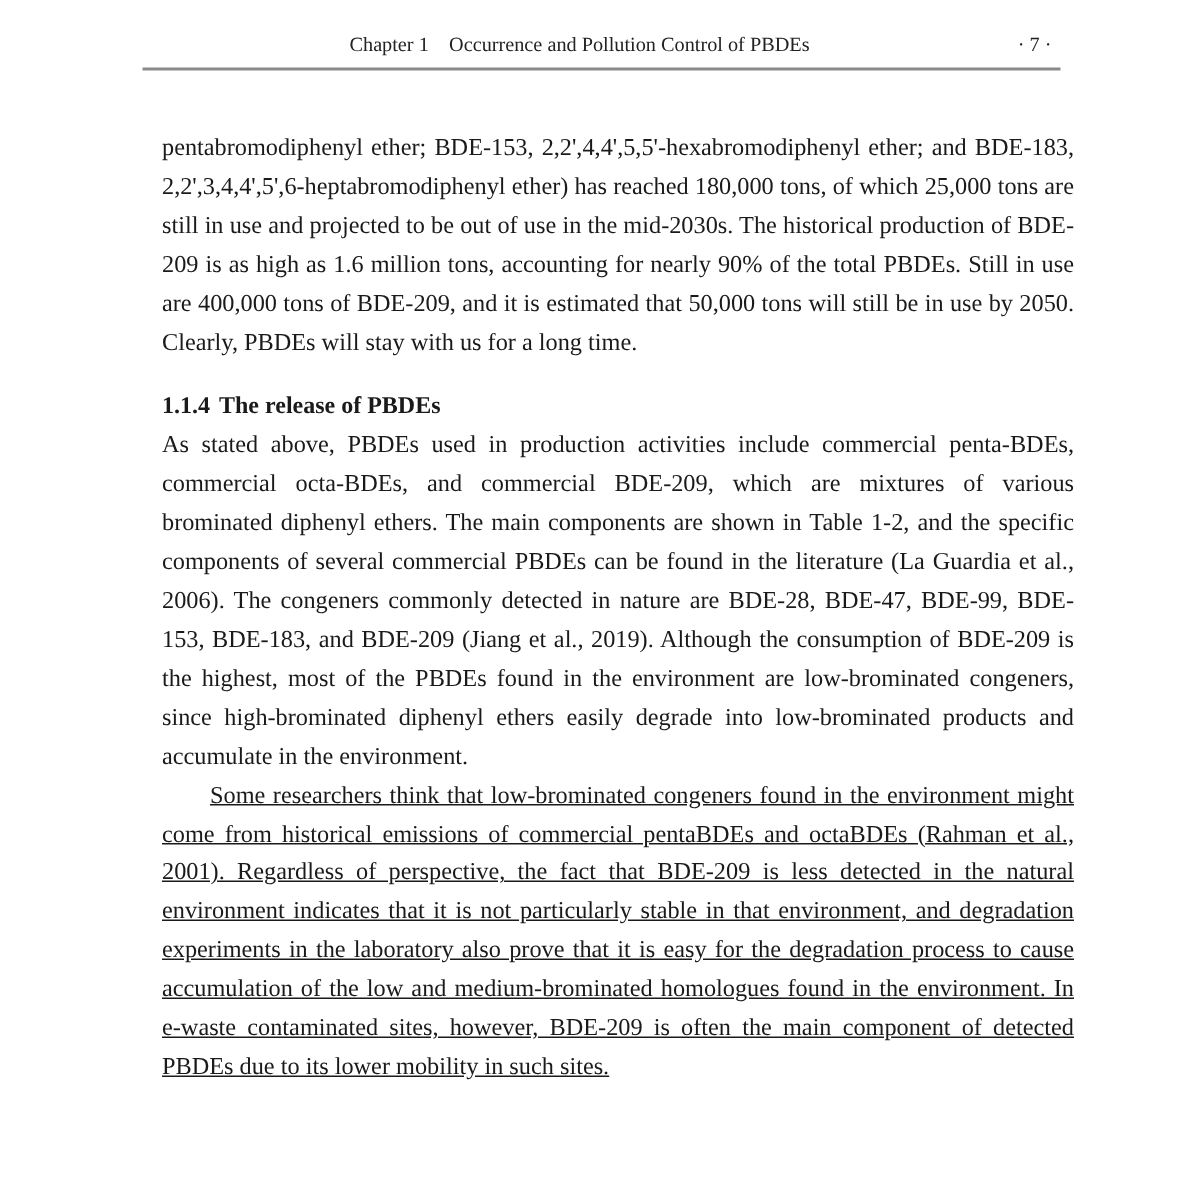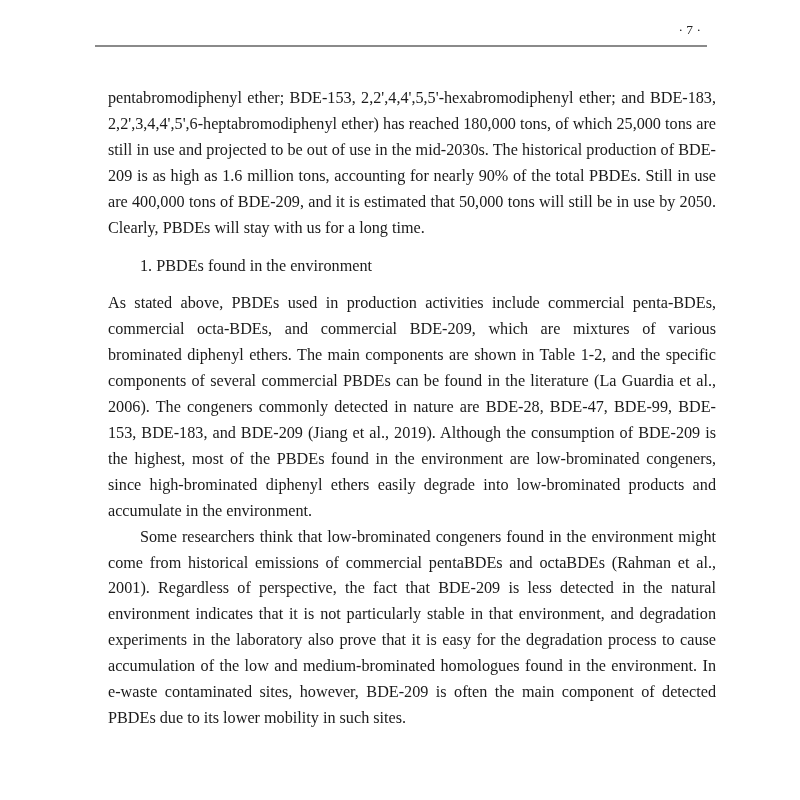--- a/index.html
+++ b/index.html
@@ -21,43 +21,46 @@
   }
   .header-rule {
     position: absolute; left: 95px; top: 45px; width: 612px; height: 2px;
     background: #8a8a8a;
   }
   .content {
     position: absolute; left: 108px; top: 86px; width: 608px;
     font-size: 16.2px; line-height: 25.9px;
   }
   .p { text-align: justify; margin: 0; }
-  .p.indent { text-indent: 32px; }
+  .p.indent { text-indent: 32px; text-decoration: underline; }
   .section-heading {
     font-weight: bold; font-size: 16px; margin: 17px 0 0 0; line-height: 26px;
   }
   .section-heading .num { display: inline-block; width: 38px; }
   .subheading { margin: 12px 0 12px 32px; line-height: 26px; }
   .cut-line {
     position: absolute; left: 128px; top: 792px; width: 330px; height: 10px;
     overflow: hidden; color: #999; font-size: 16px; line-height: 26px;
     opacity: 0.35;
   }
 </style>
 </head>
 <body>
 
 <div class="header">
+  <span class="header-title">Chapter 1    Occurrence and Pollution Control of PBDEs</span>
   <span class="header-page">· 7 ·</span>
 </div>
 <div class="header-rule"></div>
 
 <div class="content">
   <p class="p">pentabromodiphenyl ether; BDE-153, 2,2',4,4',5,5'-hexabromodiphenyl ether; and BDE-183, 2,2',3,4,4',5',6-heptabromodiphenyl ether) has reached 180,000 tons, of which 25,000 tons are still in use and projected to be out of use in the mid-2030s. The historical production of BDE-209 is as high as 1.6 million tons, accounting for nearly 90% of the total PBDEs. Still in use are 400,000 tons of BDE-209, and it is estimated that 50,000 tons will still be in use by 2050. Clearly, PBDEs will stay with us for a long time.</p>
 
+  <div class="section-heading">
+    <span class="num">1.1.4</span><span>The release of PBDEs</span>
+  </div>
 
-  <div class="subheading">1. PBDEs found in the environment</div>
 
   <p class="p">As stated above, PBDEs used in production activities include commercial penta-BDEs, commercial octa-BDEs, and commercial BDE-209, which are mixtures of various brominated diphenyl ethers. The main components are shown in Table 1-2, and the specific components of several commercial PBDEs can be found in the literature (La Guardia et al., 2006). The congeners commonly detected in nature are BDE-28, BDE-47, BDE-99, BDE-153, BDE-183, and BDE-209 (Jiang et al., 2019). Although the consumption of BDE-209 is the highest, most of the PBDEs found in the environment are low-brominated congeners, since high-brominated diphenyl ethers easily degrade into low-brominated products and accumulate in the environment.</p>
   <p class="p indent">Some researchers think that low-brominated congeners found in the environment might come from historical emissions of commercial pentaBDEs and octaBDEs (Rahman et al., 2001). Regardless of perspective, the fact that BDE-209 is less detected in the natural environment indicates that it is not particularly stable in that environment, and degradation experiments in the laboratory also prove that it is easy for the degradation process to cause accumulation of the low and medium-brominated homologues found in the environment. In e-waste contaminated sites, however, BDE-209 is often the main component of detected PBDEs due to its lower mobility in such sites.</p>
 </div>
 
 <div class="cut-line"></div>
 
 </body></html>

